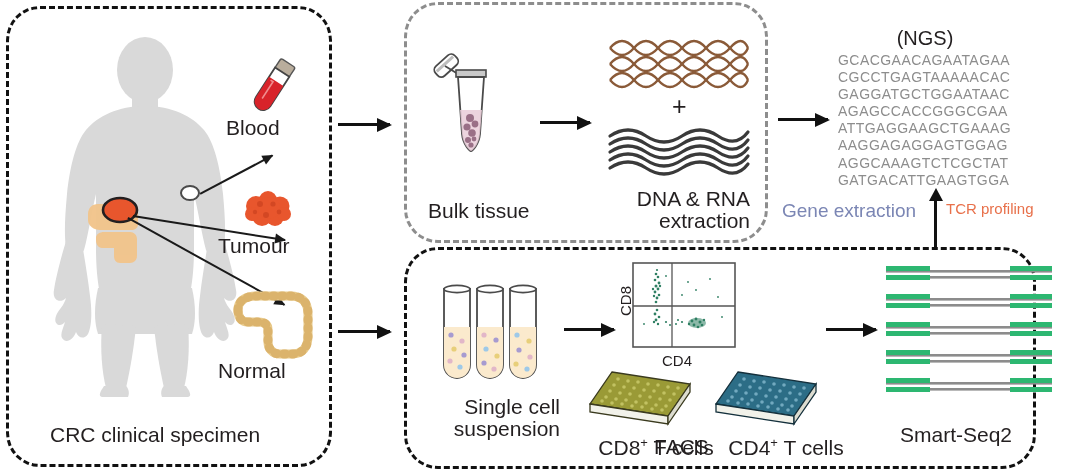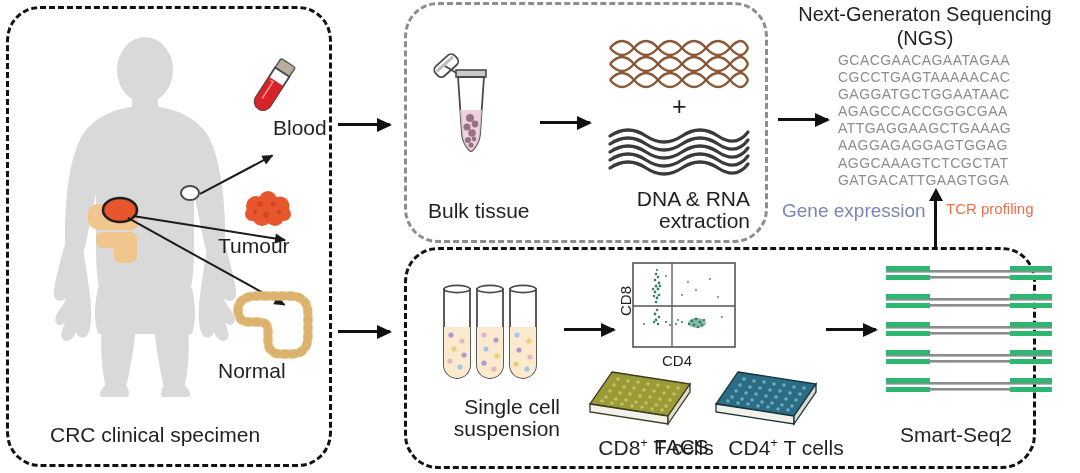--- a/index.html
+++ b/index.html
@@ -110,21 +110,21 @@
   <div class="thin" style="left:128px;top:217px;width:179px;transform:rotate(29deg);"></div>
 
   <svg class="abs" style="left:240px;top:52px;" width="64" height="70" viewBox="0 0 64 70">
     <g transform="rotate(33 32 35)">
       <rect x="24" y="6" width="17" height="12" rx="2" fill="#b9ad9c" stroke="#555" stroke-width="1.4"></rect>
       <path d="M24 17 L41 17 L41 52 a8.5 8.5 0 0 1 -17 0 Z" fill="#fff" stroke="#444" stroke-width="1.8"></path>
       <path d="M24 28 L41 28 L41 52 a8.5 8.5 0 0 1 -17 0 Z" fill="#d8232a"></path>
       <path d="M27 30 L30 30 L30 50" fill="none" stroke="#f6a6a6" stroke-width="1.6" opacity=".8"></path>
     </g>
   </svg>
-  <div class="lbl big" style="left:226px;top:117px;margin-left:47px;">Blood</div>
+  <div class="lbl big" style="left:226px;top:117px;">Blood</div>
 
   <svg class="abs" style="left:240px;top:188px;" width="58" height="46" viewBox="0 0 58 46">
     <g fill="#e8562d">
       <circle cx="16" cy="18" r="10"></circle>
         <circle cx="28" cy="12" r="9"></circle>
       <circle cx="40" cy="18" r="9.5"></circle>
         <circle cx="22" cy="28" r="10"></circle>
       <circle cx="35" cy="29" r="9"></circle>
         <circle cx="44" cy="26" r="7"></circle>
       <circle cx="12" cy="26" r="7"></circle>
@@ -203,33 +203,33 @@
       <path d="M2 30 Q 20 18 38 30 T 74 30 T 110 30 T 140 26"></path>
       <path d="M2 38 Q 20 26 38 38 T 74 38 T 110 38 T 140 34"></path>
     </g>
   </svg>
   <div class="lbl big c" style="left: 608px; top: 188px; width: 142px; white-space: pre;">DNA &amp; RNA
 extraction</div>
 
   <div class="arrow-h" style="left:778px;top:118px;width:50px;"></div>
 
   <div id="ngs-title">
-    <span>Next-Generaton Sequencing</span><br>
+    <br>
     <span>(NGS)</span>
   </div>
   <div id="ngs-seq" style="color: rgb(141, 141, 141);">GCACGAACAGAATAGAA
 CGCCTGAGTAAAAACAC
 GAGGATGCTGGAATAAC
 AGAGCCACCGGGCGAA
 ATTGAGGAAGCTGAAAG
 AAGGAGAGGAGTGGAG
 AGGCAAAGTCTCGCTAT
 GATGACATTGAAGTGGA</div>
 
-  <div id="gene-expr">Gene expression</div>
+  <div id="gene-expr">Gene extraction</div>
   <div id="tcr-prof">TCR profiling</div>
   <div class="arrow-v-up" style="left:934px;top:200px;height:48px;"></div>
 
   <svg class="abs" style="left:436px;top:283px;" width="108" height="108" viewBox="0 0 108 108">
     <g>
 
       <path d="M8 6 L34 6 L34 82 a13 13 0 0 1 -26 0 Z" fill="#fff" stroke="#4a4a4a" stroke-width="1.8"></path>
       <path d="M8 44 L34 44 L34 82 a13 13 0 0 1 -26 0 Z" fill="#fbeacd"></path>
       <ellipse cx="21" cy="6" rx="13" ry="3.6" fill="#fff" stroke="#4a4a4a" stroke-width="1.6"></ellipse>
 

